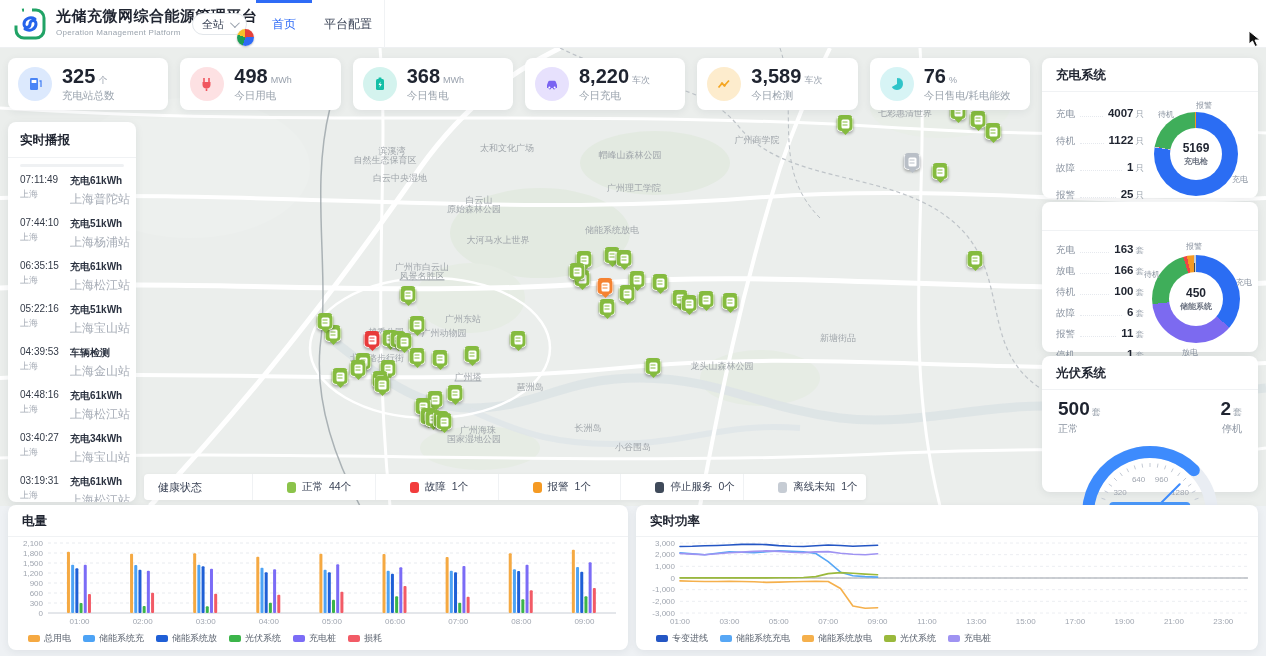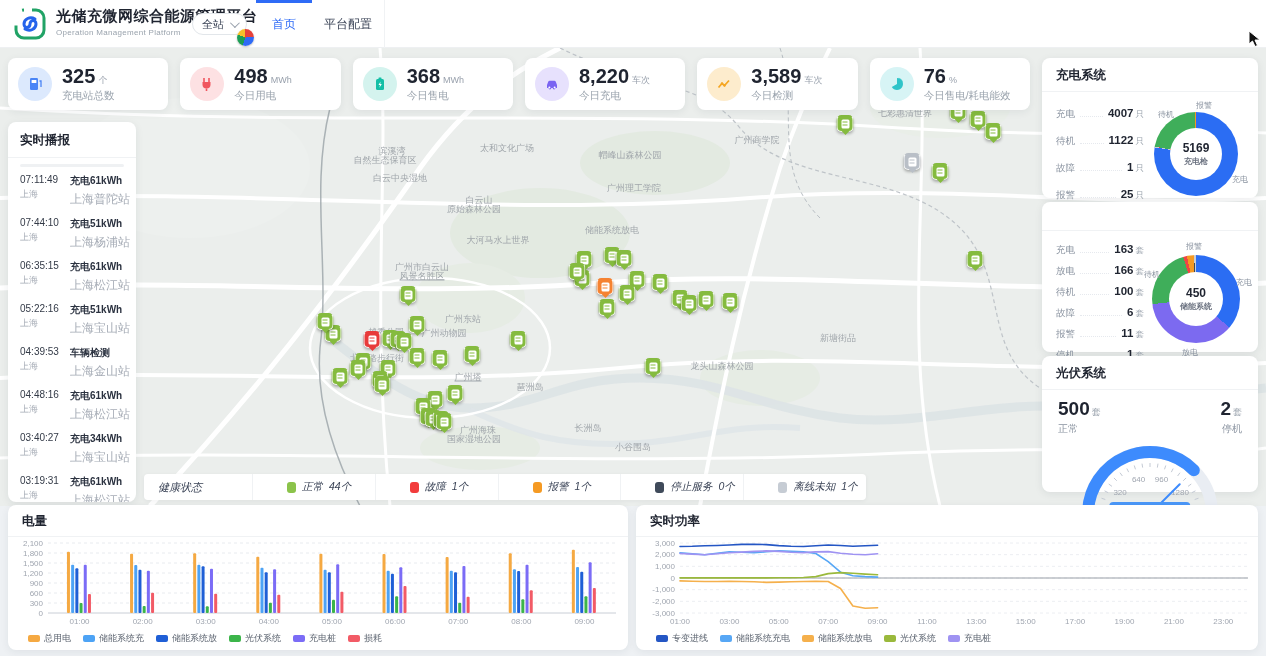--- a/index.html
+++ b/index.html
@@ -62,21 +62,21 @@
   .bc-partial .bar { height:3px; border-radius:2px; background:#e1e4e9; margin-top:4px; }
   .bc-item { display:flex; padding:5px 0 4px; }
   .bc-left { width:50px; flex:none; }
   .bc-time { font-size:10px; color:#333a47; }
   .bc-city { font-size:9px; color:#a6acb6; margin-top:3px; }
   .bc-event { font-size:10px; color:#2b3240; font-weight:bold; white-space:nowrap; }
   .bc-station { font-size:12px; color:#a6acb6; margin-top:3px; white-space:nowrap; }
 
   
   #health-bar { position:absolute; left:144px; top:474px; width:722px; height:26px; background:#fff;
-    border-radius:4px; box-shadow:0 1px 4px rgba(31,41,55,.06); display:flex; align-items:stretch; z-index:20;font-style:italic; }
+    border-radius:4px; box-shadow:0 1px 4px rgba(31,41,55,.06); display:flex; align-items:stretch; z-index:20; }
   #health-title { width:108px; display:flex; align-items:center; padding-left:14px; font-size:11px; color:#3a4356; }
   .health-item { flex:1; display:flex; align-items:center; gap:6px; border-left:1px solid #f0f2f4; padding-left:34px;
     font-size:10.5px; color:#3a4356; }
   .health-dot { width:9px; height:11px; border-radius:3px; flex:none; }
   .health-count { color:#3a4356; }
 
   
   .rpanel { position:absolute; left:1042px; width:216px; background:#fff; border-radius:8px;
     box-shadow:0 2px 8px rgba(31,41,55,.08); z-index:20; }
   .rpanel-title { font-size:12.5px; font-weight:bold; color:#1f2430; padding:9px 14px 7px; min-height:28px; }

